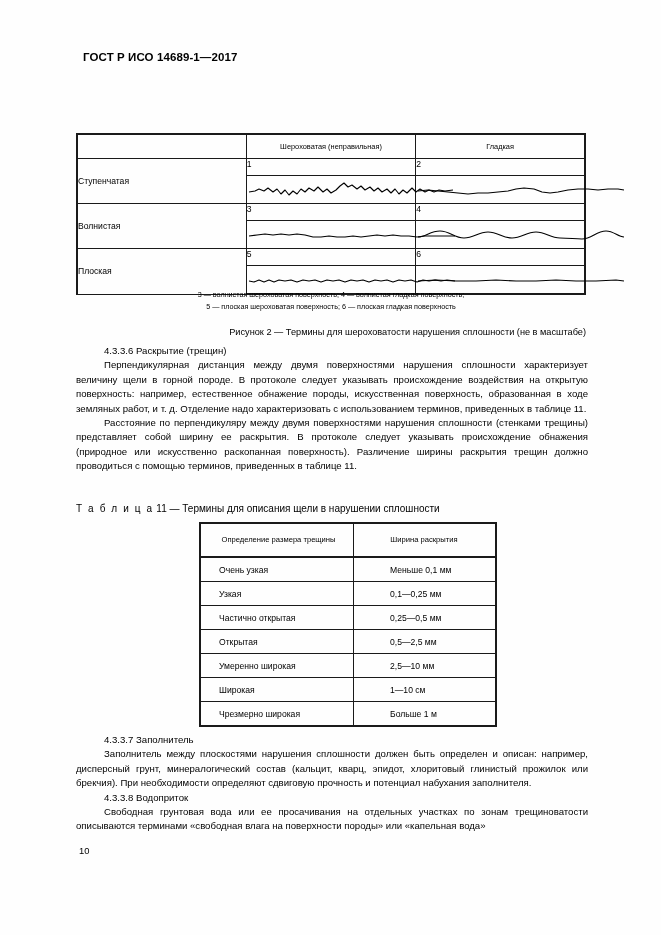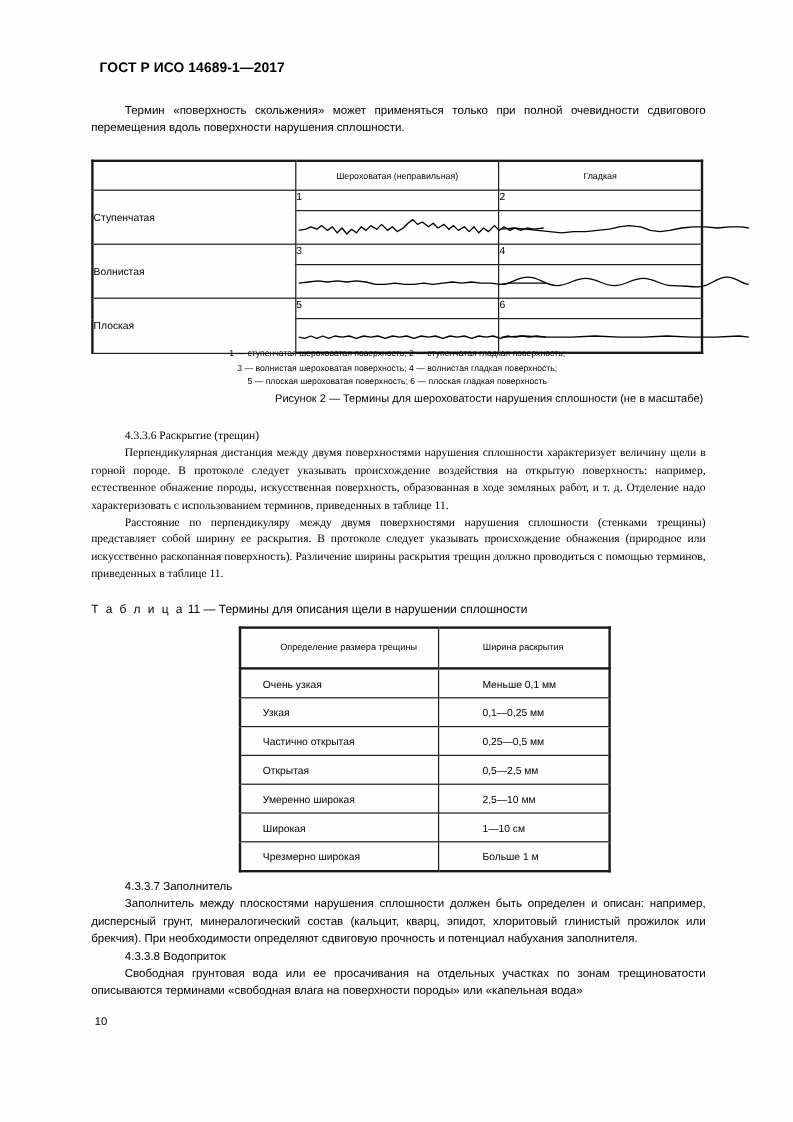--- a/index.html
+++ b/index.html
@@ -148,42 +148,39 @@
   .data-table .hcell {
     font-size: 7.6px;
     text-align: center;
     height: 30px;
     line-height: 10.5px;
     border-top-width: 2px;
     border-bottom-width: 2px;
   }
   .data-table .c-term { width: 147px; padding-left: 18px; border-left-width: 2px; }
   .data-table .c-width { width: 140px; padding-left: 36px; border-right-width: 2px; }
-  .data-table .hcell.c-term { padding-left: 16px; }
+  .data-table .hcell.c-term { padding-left: 4px; }
   .data-table .hcell.c-width { padding-left: 0; }
   .data-table tr.last-row td { border-bottom-width: 2px; }
 
   
   .page-number {
     position: absolute;
     left: 79px;
     top: 845px;
     font-size: 9.4px;
   }
 </style>
 </head>
 <body>
 
 <div class="page">
 
   <div class="doc-header">ГОСТ Р ИСО 14689-1—2017</div>
 
-  <div class="content">
-    <p class="body">Термин «поверхность скольжения» может применяться только при полной очевидности сдвигово­го перемещения вдоль поверхности нарушения сплошности.</p>
-  </div>
 
   <table class="fig-table">
     <tbody>
         <tr class="fig-head">
       <td class="outer-l"></td>
       <td>Шероховатая (неправильная)</td>
       <td class="outer-r">Гладкая</td>
     </tr>
 
     <tr>
@@ -236,27 +233,26 @@
       <td class="fig-wave outer-r">
         <svg width="210" height="20" viewBox="0 0 210 20" aria-hidden="true">
           <path d="M2 11 L20 10 L40 11 L60 11 L80 10 L100 11 L120 11 L140 10 L160 11 L180 11 L200 10 L208 11" fill="none" stroke="#000" stroke-width="1.1" stroke-linejoin="round"></path>
         </svg>
       </td>
     </tr>
   </tbody>
     </table>
 
   <div class="fig-legend">
-    <div>1 — ступенчатая шероховатая поверхность; 2 — ступенчатая гладкая поверхность;</div>
     <div>3 — волнистая шероховатая поверхность; 4 — волнистая гладкая поверхность;</div>
     <div>5 — плоская шероховатая поверхность; 6 — плоская гладкая поверхность</div>
   </div>
   <div class="fig-title">Рисунок 2 — Термины для шероховатости нарушения сплошности (не в масштабе)</div>
 
-  <div class="content" style="top:357px;font-family:Liberation Serif, serif;">
+  <div class="content" style="top:344px;">
     <p class="clause">4.3.3.6 Раскрытие (трещин)</p>
     <p class="body">Перпендикулярная дистанция между двумя поверхностями нарушения сплошности характеризует величину щели в горной породе. В протоколе следует указывать происхождение воздействия на от­крытую поверхность: например, естественное обнажение породы, искусственная поверхность, обра­зованная в ходе земляных работ, и т. д. Отделение надо характеризовать с использованием терминов, приведенных в таблице 11.</p>
     <p class="body">Расстояние по перпендикуляру между двумя поверхностями нарушения сплошности (стенками трещины) представляет собой ширину ее раскрытия. В протоколе следует указывать происхождение обнажения (природное или искусственно раскопанная поверхность). Различение ширины раскрытия трещин должно проводиться с помощью терминов, приведенных в таблице 11.</p>
   </div>
 
   <div class="tbl-caption">
     <span class="sp">Т а б л и ц а</span>
     <span>11</span>
     <span>— Термины для описания щели в нарушении сплошности</span>
   </div>

